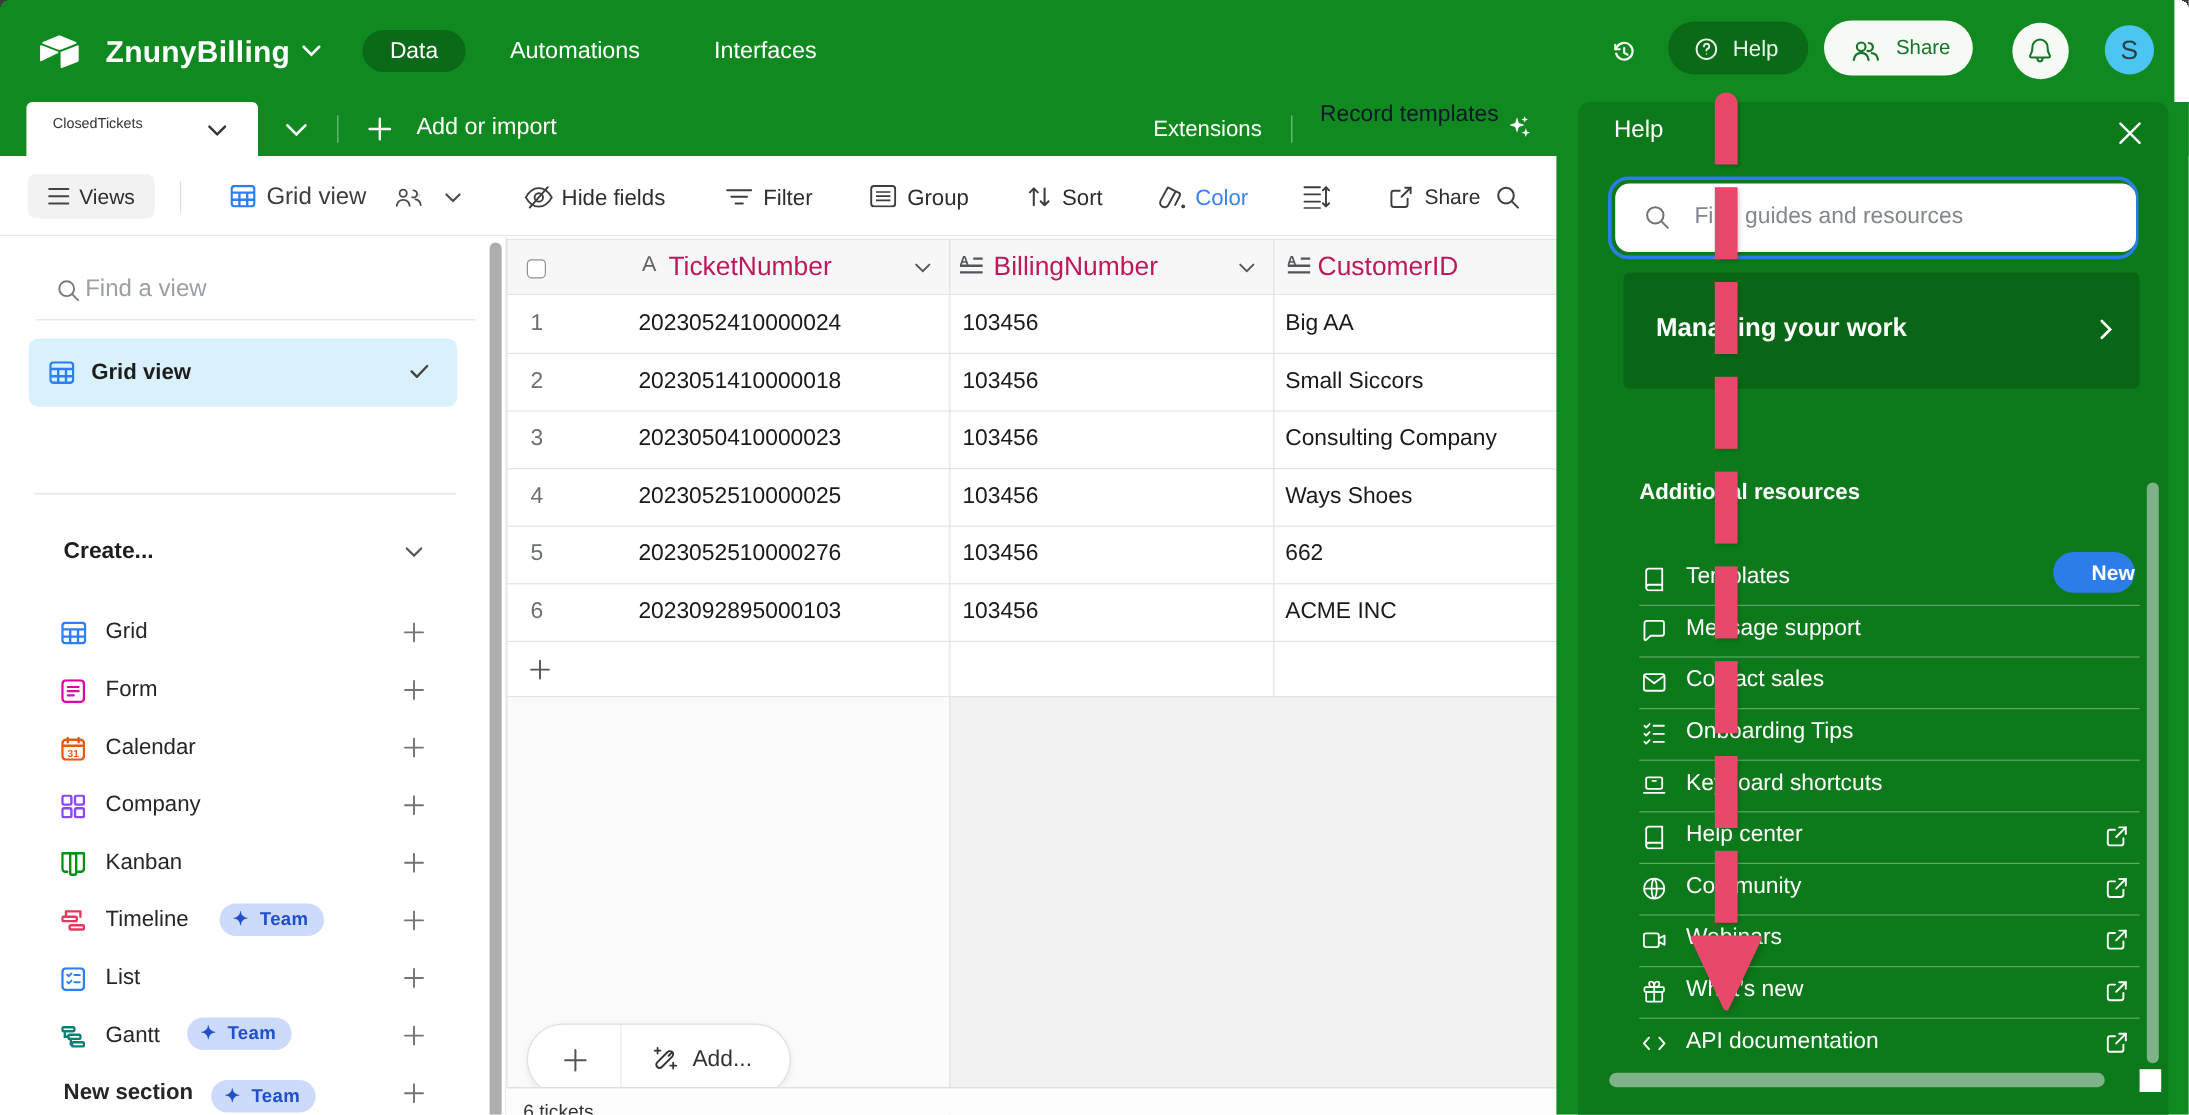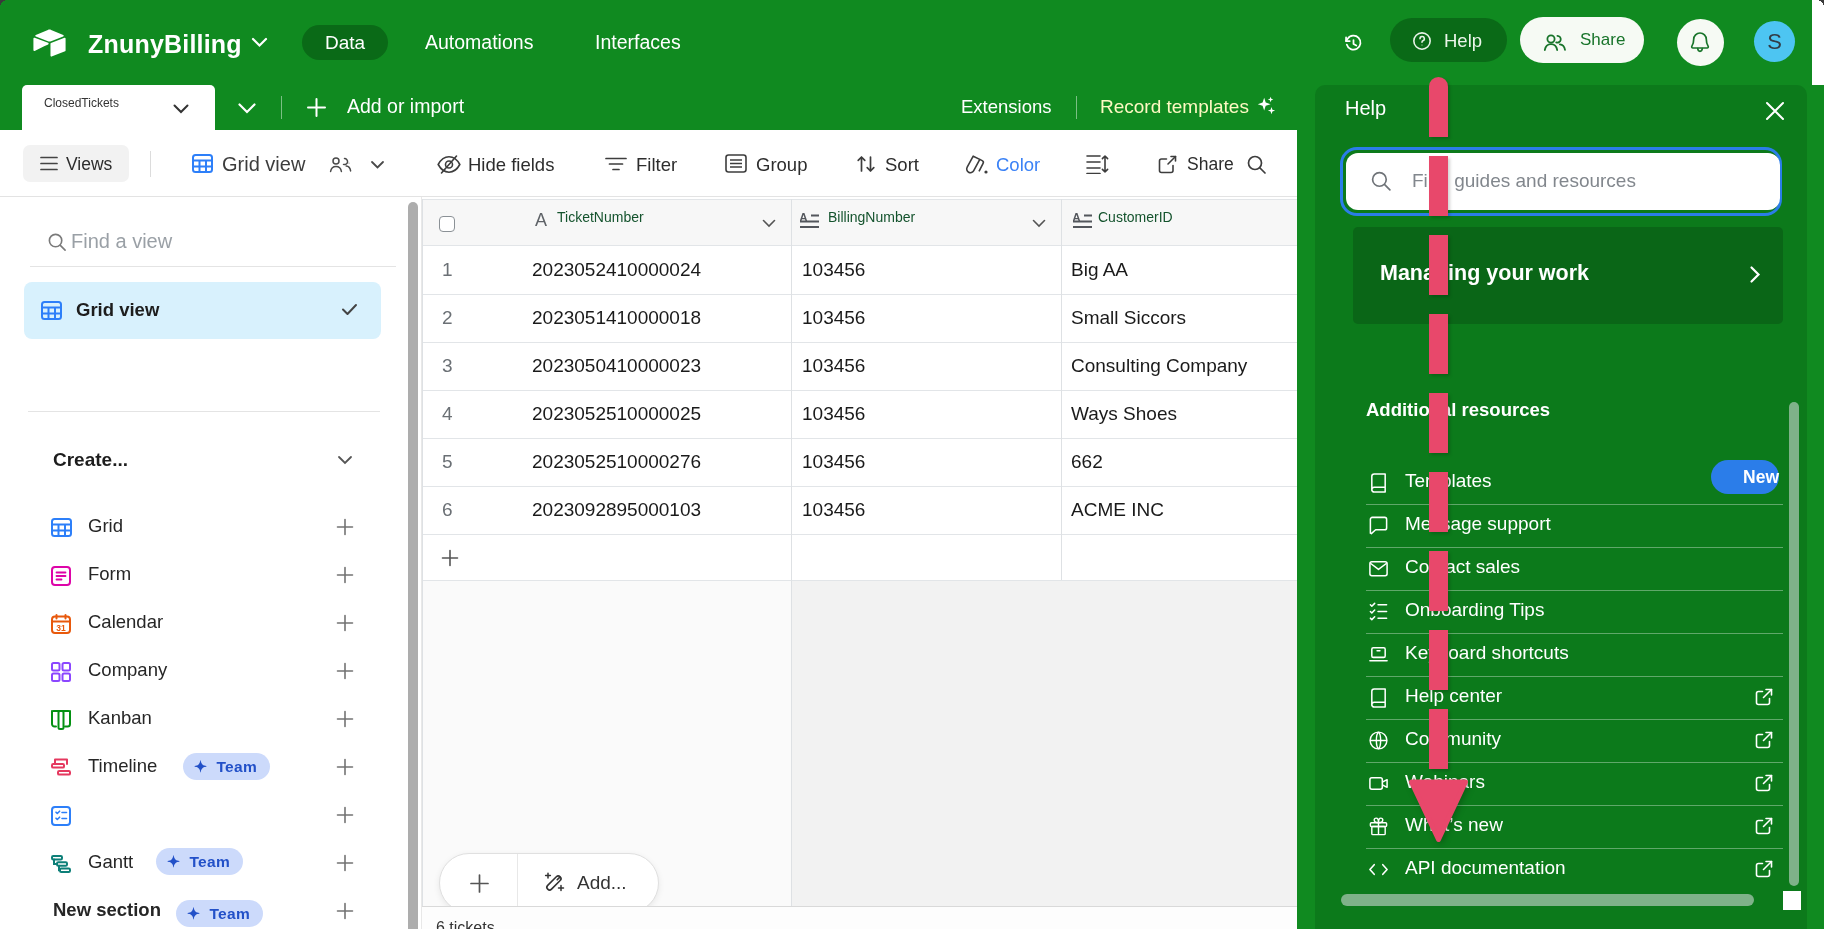--- a/index.html
+++ b/index.html
@@ -12,21 +12,21 @@
   #sidebar { left:0; top:197px; width:422px; height:732px; background:#fff; border-right:1px solid #e8e8e8; }
   #gridarea { left:422px; top:197px; width:875px; height:732px; background:#fff; }
   #backdrop { left:1297px; top:85px; width:527px; height:844px; background:#108a20; }
   #panel { left:1315px; top:85px; width:492px; height:844px; background:#0c7a1b; border-radius:10px 10px 0 0; }
   .row-line { position:absolute; left:0; width:100%; border-top:1px solid #e2e5e8; }
   svg { display:block; }
   .sbitem { left:0; width:422px; height:25px; }
   .sbtext { position:absolute; top:0px; color:#262626; font-size:18.5px; }
   .team { height:27px; padding:0 13px 0 11px; background:#ccdafb; border-radius:14px; color:#2250c8; font-size:15.5px; font-weight:bold; line-height:27px; letter-spacing:0.3px; }
   .plus { width:18px; height:18px; }
-  .htext { position:absolute; top:12px; font-size:14px; color:#14532d; }
+  .htext { position:absolute; top:12px; font-size:22px; color:#be185d; }
   .gcell { position:absolute; font-size:19px; color:#1a1a1a; }
   .hprow { position:absolute; left:51px; width:441px; height:43px; }
   .hptext { position:absolute; left:39px; top:9px; color:#fff; font-size:19px; }
   .hpicon { position:absolute; left:2px; top:11px; width:21px; height:21px; }
   .hpext { position:absolute; left:388px; top:11px; width:20px; height:20px; }
   .hpline { position:absolute; left:51px; width:417px; height:1px; background:rgba(255,255,255,0.35); }
   .dash { position:absolute; left:1429px; width:19px; height:60px; background:#e8486b; box-shadow:2px 2px 3px rgba(0,0,0,0.18); }
 </style>
 </head>
 <body>
@@ -83,21 +83,21 @@
     <svg class="abs" style="left:237px;top:17px" width="20" height="13" viewBox="0 0 20 13">
       <path d="M2.5 2.5 L10 10 L17.5 2.5" stroke="#fff" stroke-width="2.2" fill="none" stroke-linecap="round"></path>
     </svg>
     <div class="abs" style="left:281px;top:11px;width:1px;height:23px;background:rgba(255,255,255,0.45)"></div>
     <svg class="abs" style="left:306px;top:12px" width="21" height="21" viewBox="0 0 21 21">
       <path d="M10.5 2 V19 M2 10.5 H19" stroke="#fff" stroke-width="2" stroke-linecap="round"></path>
     </svg>
     <div class="abs" style="left:347px;top:10px;color:#fff;font-size:19.5px">Add or import</div>
     <div class="abs" style="left:961px;top:11px;color:#fff;font-size:18.5px">Extensions</div>
     <div class="abs" style="left:1076px;top:11px;width:1px;height:23px;background:rgba(255,255,255,0.45)"></div>
-    <div class="abs" style="left:1100px;top:11px;color:#fef9c3;font-size:19px">Record templates</div>
+    <div class="abs" style="left:1100px;top:0;color:#0f172a;font-size:19px">Record templates</div>
     <svg class="abs" style="left:1255px;top:10px" width="22" height="22" viewBox="0 0 24 24" fill="#fff">
       <path d="M10 3l1.7 5.2L17 10l-5.3 1.8L10 17l-1.7-5.2L3 10l5.3-1.8z"></path>
       <path d="M18 13l1 3 3 1-3 1-1 3-1-3-3-1 3-1z"></path>
       <path d="M17 2l.8 2.2L20 5l-2.2.8L17 8l-.8-2.2L14 5l2.2-.8z"></path>
     </svg>
   </div>
   <div class="abs" id="toolbar">
     <div class="abs" style="left:23px;top:15px;width:106px;height:37px;background:#f2f2f2;border-radius:7px"></div>
     <svg class="abs" style="left:40px;top:26px" width="18" height="15" viewBox="0 0 18 15">
       <path d="M1 1.5 H17 M1 7.5 H17 M1 13.5 H17" stroke="#444" stroke-width="1.7" stroke-linecap="round"></path>
@@ -222,20 +222,23 @@
       <rect x="7.5" y="1" width="5" height="18" rx="1.5"></rect>
     </svg>
     <div class="abs sbitem" style="top:558px">
       <span class="sbtext" style="left:88px">Timeline</span>
     </div>
     <svg class="abs" style="left:51px;top:561px" width="20" height="20" viewBox="0 0 20 20" fill="none" stroke="#e5385f" stroke-width="2" stroke-linecap="round">
       <path d="M4 1.5 H16 M4 1.5 V6 M16 1.5 V6"></path>
       <rect x="1" y="6" width="12" height="3.6" rx="1.2"></rect>
       <rect x="7" y="13" width="12" height="3.6" rx="1.2"></rect>
     </svg>
+    <div class="abs sbitem" style="top:606px">
+      <span class="sbtext" style="left:88px">List</span>
+    </div>
     <svg class="abs" style="left:51px;top:609px" width="20" height="20" viewBox="0 0 20 20" fill="none" stroke="#2d7ff9">
       <rect x="1" y="1" width="18" height="18" rx="3" stroke-width="2"></rect>
       <path d="M5 6.2 L6.3 7.5 L8.6 5.2 M5 12.2 L6.3 13.5 L8.6 11.2" stroke-width="1.6" stroke-linecap="round" stroke-linejoin="round"></path>
       <path d="M11 6.5 H15.5 M11 12.5 H15.5" stroke-width="1.6" stroke-linecap="round"></path>
     </svg>
     <div class="abs sbitem" style="top:654px">
       <span class="sbtext" style="left:88px">Gantt</span>
     </div>
     <svg class="abs" style="left:51px;top:657px" width="20" height="20" viewBox="0 0 20 20" fill="none" stroke="#0d7f78" stroke-width="2" stroke-linecap="round">
       <rect x="1" y="2" width="10" height="3.4" rx="1.2"></rect>

